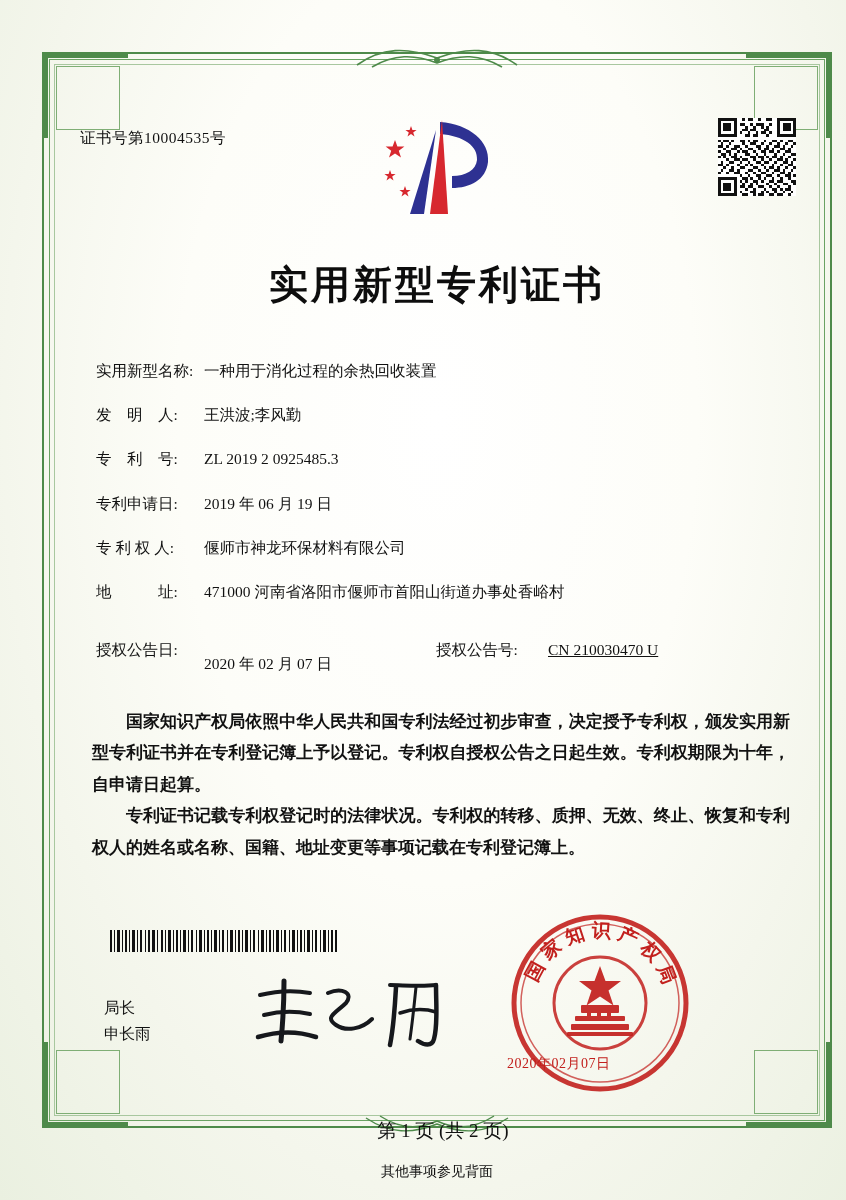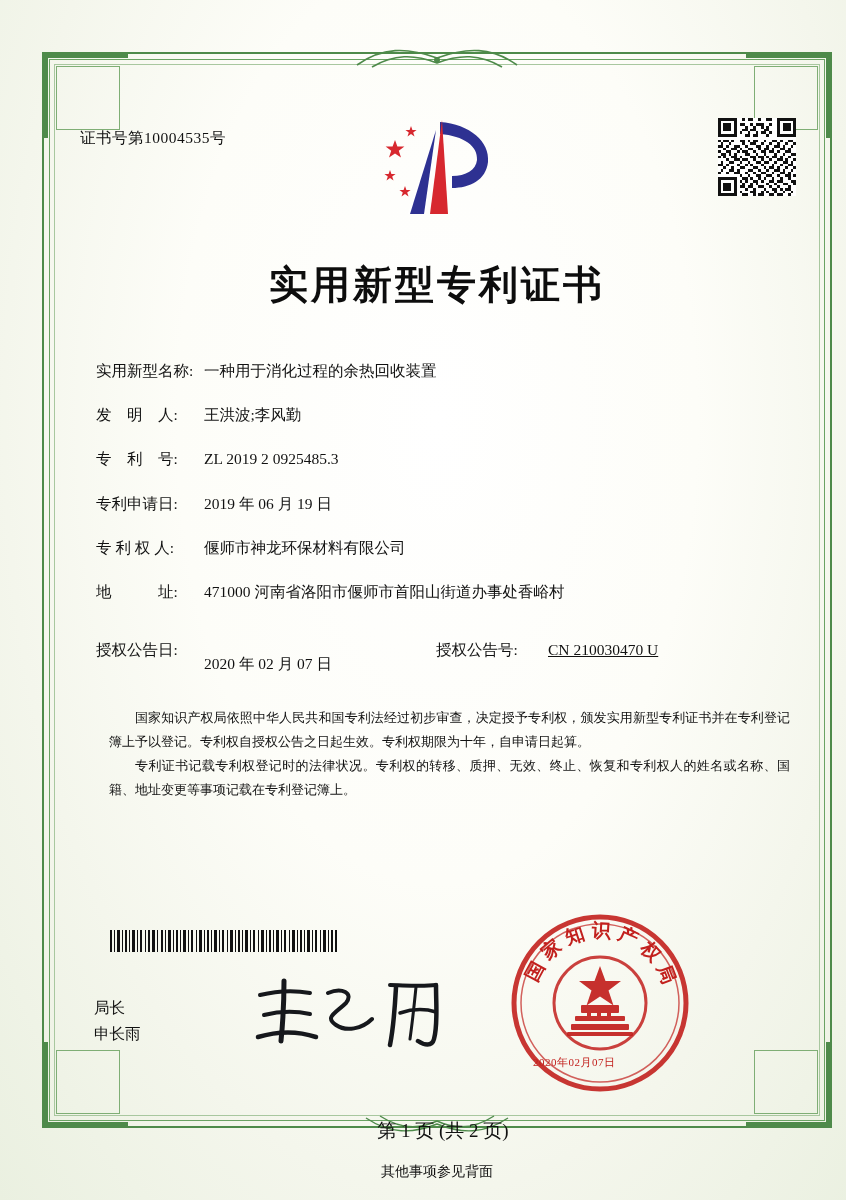--- a/index.html
+++ b/index.html
@@ -93,46 +93,47 @@
     white-space:nowrap;
   }
   .val{flex:1;}
   .row.two{margin-bottom:20px;}
   .row.two .lbl{width:108px;flex:0 0 108px;}
   .row.two .val{flex:0 0 232px;margin-top:28px;}
   .lbl2{flex:0 0 112px;white-space:nowrap;}
   .val2{flex:1;text-decoration:underline;}
 
   .para{
-    position:absolute;left:109px;right:84px;top:706px;
-    font-size:13px;color:#111;line-height:1.85;
+    position:absolute;left:92px;right:84px;top:706px;
+    font-size:17px;color:#111;line-height:1.85;
     text-align:justify;
     font-family:"DejaVu Serif", serif;
+    font-weight:bold;
   }
   .para p{margin:0;text-indent:2em;}
 
   .barcode{
     position:absolute;left:110px;top:930px;
     width:228px;height:22px;
   }
   .sig-block{
-    position:absolute;left:94px;top:995px;
+    position:absolute;left:104px;top:995px;
     font-size:15.5px;color:#111;line-height:1.65;
   }
   .signature{
     position:absolute;left:250px;top:975px;
     width:210px;height:80px;
   }
   .seal{
     position:absolute;left:505px;top:908px;
     width:190px;height:190px;
   }
   .seal-date{
-    position:absolute;left:533px;top:1055px;
-    font-size:11px;color:#c2201d;letter-spacing:.5px;
+    position:absolute;left:507px;top:1055px;
+    font-size:14px;color:#c2201d;letter-spacing:.5px;
     font-family:"Liberation Serif", serif;
   }
   .page-no{
     position:absolute;left:12px;right:0;top:1118px;
     text-align:center;font-size:19px;color:#111;
   }
   .footer-note{
     position:absolute;left:0;right:0;top:1163px;
     text-align:center;font-size:14px;color:#111;
   }

